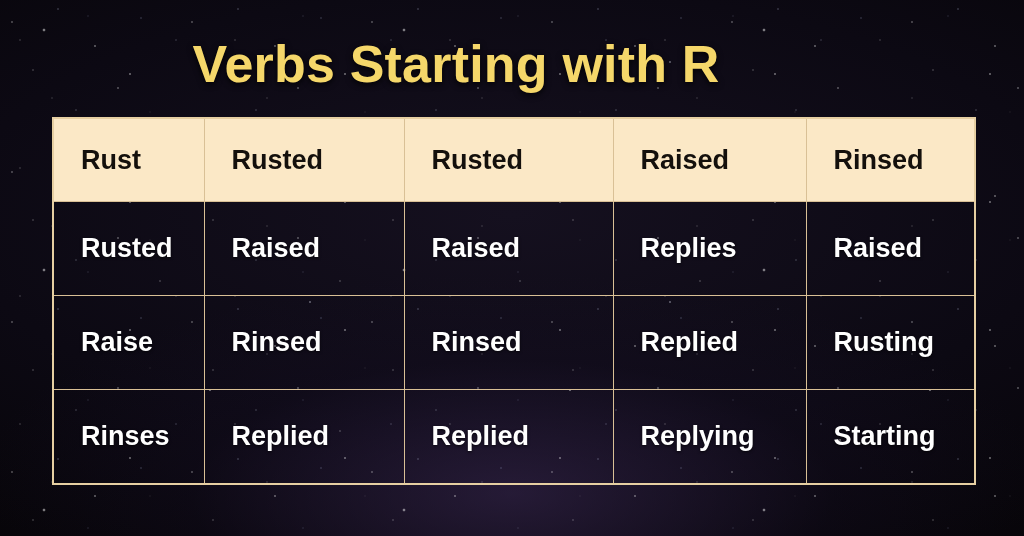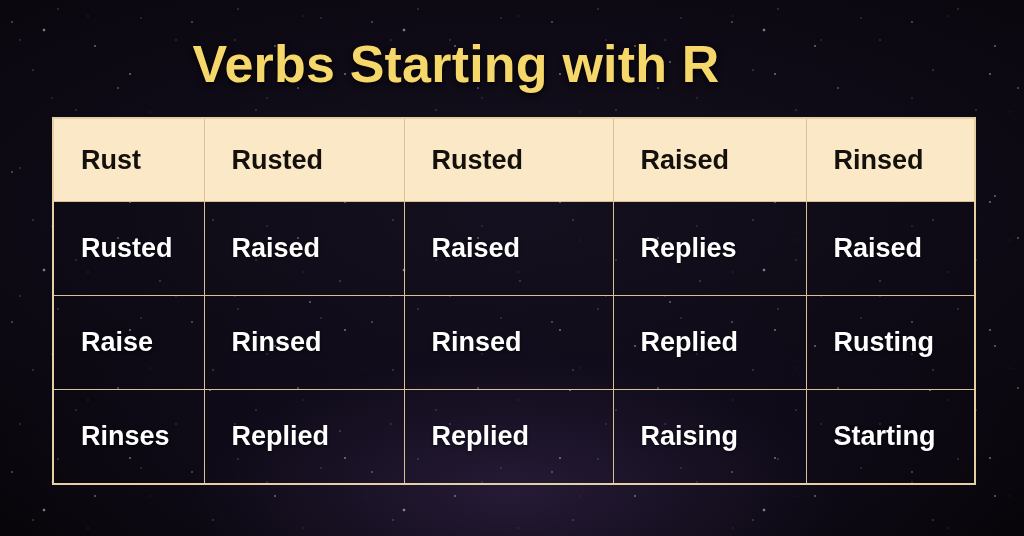--- a/index.html
+++ b/index.html
@@ -167,19 +167,19 @@
         <td class="align-center">Rinsed</td>
         <td class="align-center">Rinsed</td>
         <td class="align-center">Replied</td>
         <td class="align-center">Rusting</td>
       </tr>
 
       <tr class="body">
         <td class="align-left">Rinses</td>
         <td class="align-center">Replied</td>
         <td class="align-center">Replied</td>
-        <td class="align-center">Raising</td>
+        <td class="align-center">Replying</td>
         <td class="align-center">Starting</td>
       </tr>
     </tbody>
   </table>
 
 </div>
 
 </body></html>

